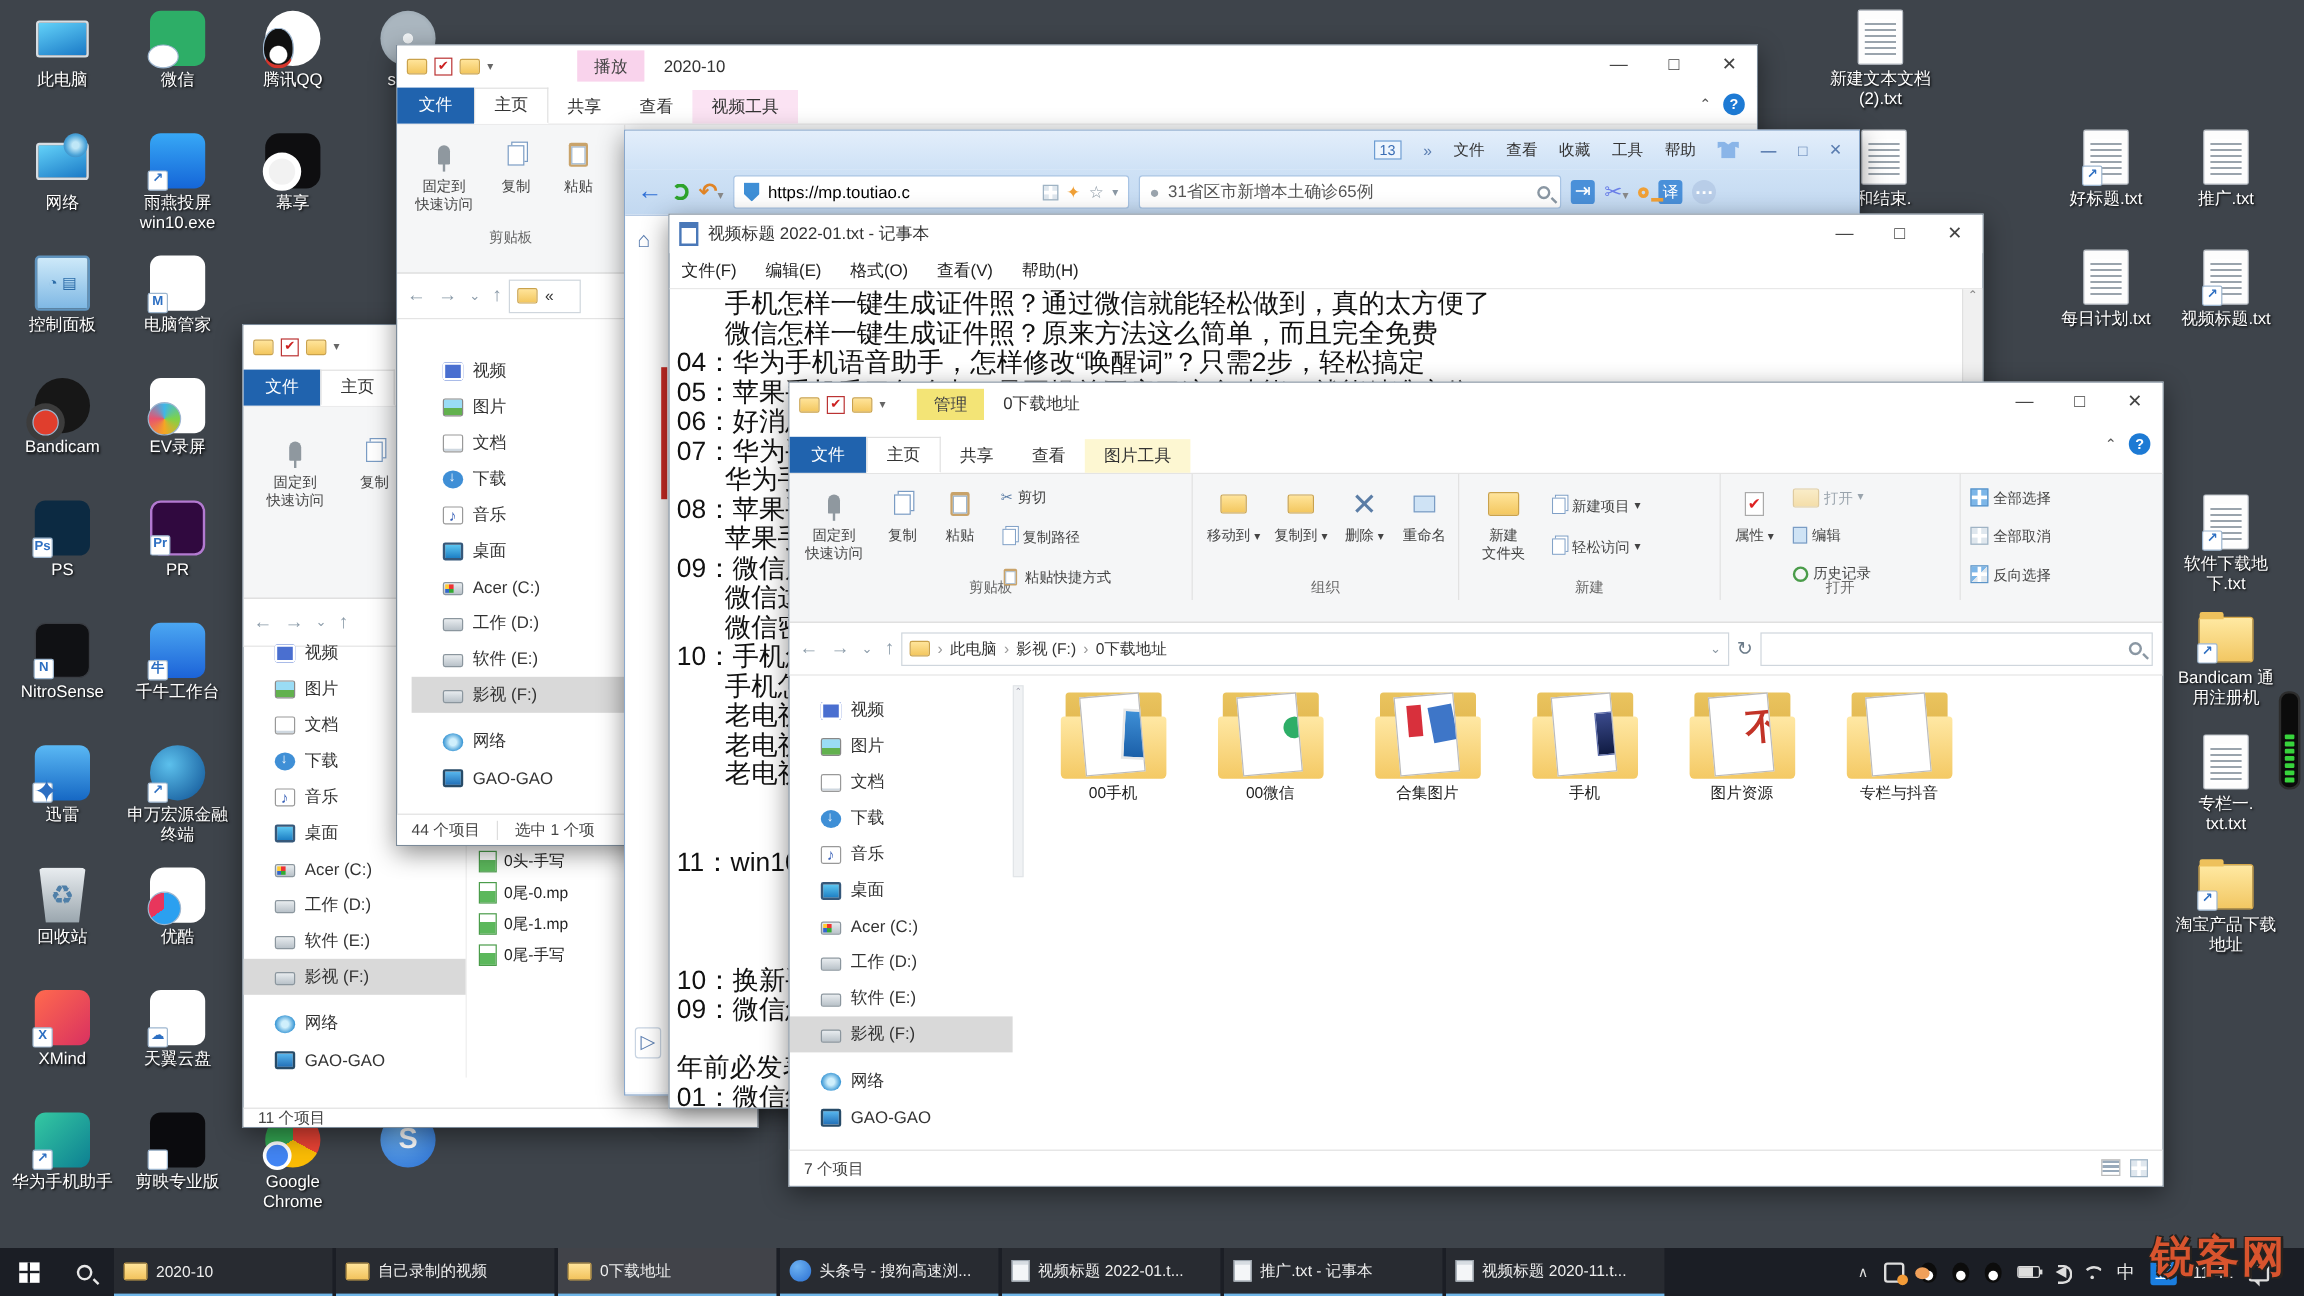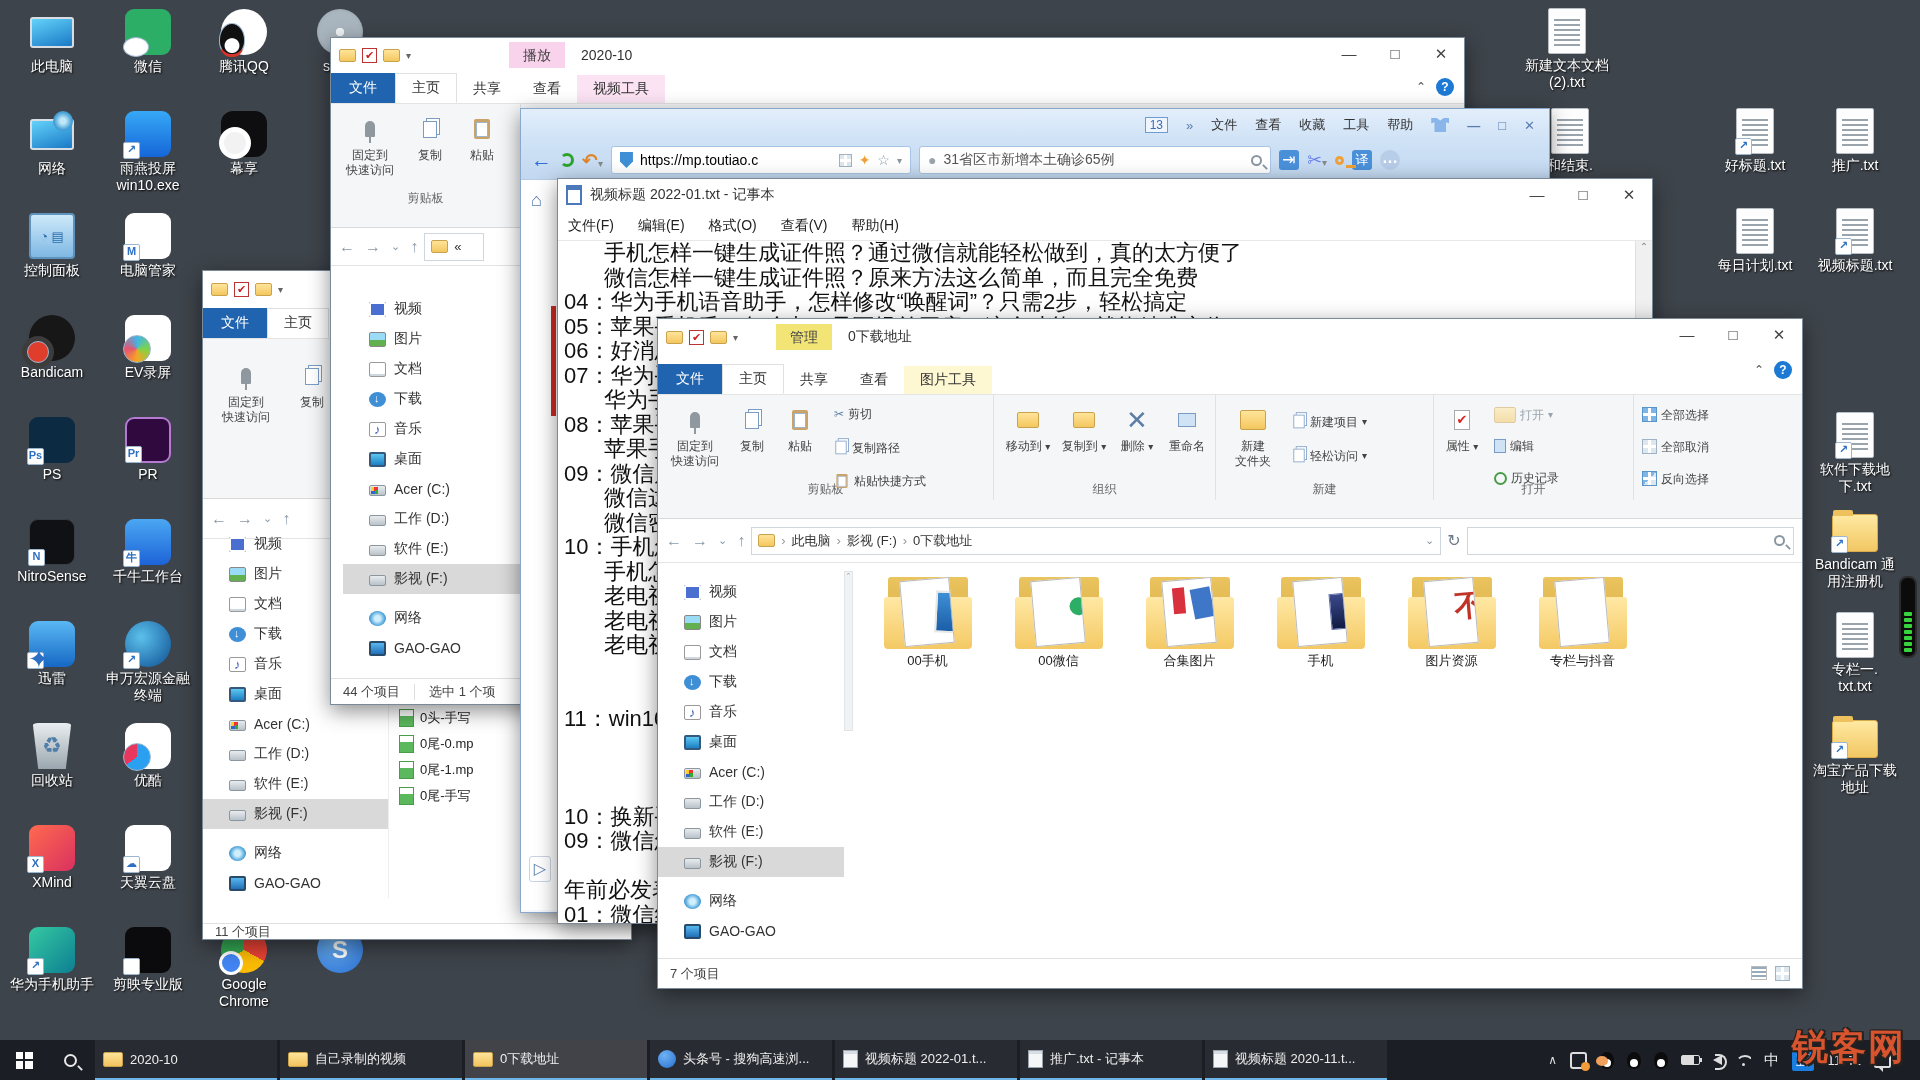--- a/index.html
+++ b/index.html
@@ -649,21 +649,21 @@
 </div>
 
 <div class="win" style="left:330px;top:37px;width:1135px;height:668px;z-index:10">
   <div class="tbar">
     <span class="qat">
       <span class="qfold"></span>
       <span class="qchk">✔</span>
       <span class="qfold"></span>
       <span class="qcar">▾</span>
     </span>
-    <span class="ctx pink" style="margin-left:98px">播放</span>
+    <span class="ctx pink" style="margin-left:70px">播放</span>
     <span class="wtitle">2020-10</span>
     <span class="wc" style="right:0">
       <span class="wcb">—</span>
       <span class="wcb">□</span>
       <span class="wcb x">✕</span>
     </span>
   </div>
   <div class="tabs">
     <span class="tab file">文件</span>
     <span class="tab cur">主页</span>
@@ -791,21 +791,21 @@
     <span>帮助</span>
     <span class="shirt"></span>
     <span style="color:#5a7db0;font-weight:bold">—</span>
     <span style="color:#5a7db0;font-weight:bold">□</span>
     <span style="color:#5a7db0;font-weight:bold">✕</span>
   </div>
   <div class="braddr">
     <span style="color:#2f6fd6;font-size:21px;font-weight:bold">←</span>
     <span class="refr"></span>
     <span class="undoarr">↶<small style="font-size:10px;color:#888">▾</small></span>
-    <span class="urlbox" style="width:300px">
+    <span class="urlbox" style="width:330px">
       <span class="shieldic"></span>
       <span style="flex:1;white-space:nowrap;overflow:hidden">https://mp.toutiao.c</span>
       <span class="grid4 off" style="width:13px;height:13px"></span>
       <span style="color:#f0a036">✦</span>
       <span style="color:#8a97a3">☆</span>
       <span style="color:#8a97a3;font-size:10px">▾</span>
     </span>
     <span class="sbox" style="width:352px">
       <span style="color:#9aa4ad">●</span>
       <span style="flex:1;color:#555;white-space:nowrap;overflow:hidden">31省区市新增本土确诊65例</span>
@@ -903,21 +903,21 @@
 </div>
 
 <div class="win" style="left:657px;top:318px;width:1146px;height:671px;z-index:14">
   <div class="tbar" style="height:36px">
     <span class="qat">
       <span class="qfold"></span>
       <span class="qchk">✔</span>
       <span class="qfold"></span>
       <span class="qcar">▾</span>
     </span>
-    <span class="ctx yellow" style="margin-left:38px">管理</span>
+    <span class="ctx yellow" style="margin-left:26px">管理</span>
     <span class="wtitle">0下载地址</span>
     <span class="wc" style="right:0">
       <span class="wcb">—</span>
       <span class="wcb">□</span>
       <span class="wcb x">✕</span>
     </span>
   </div>
   <div class="tabs" style="height:40px">
     <span class="tab file">文件</span>
     <span class="tab cur">主页</span>

